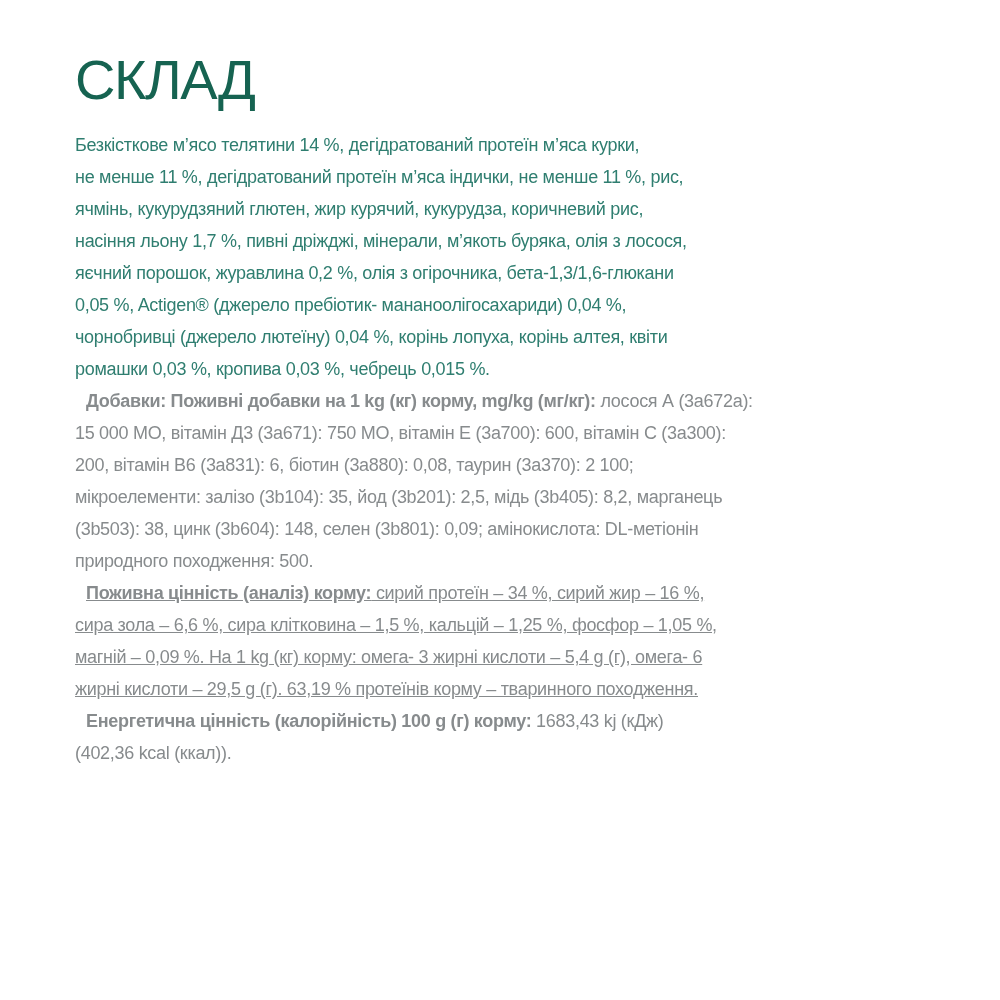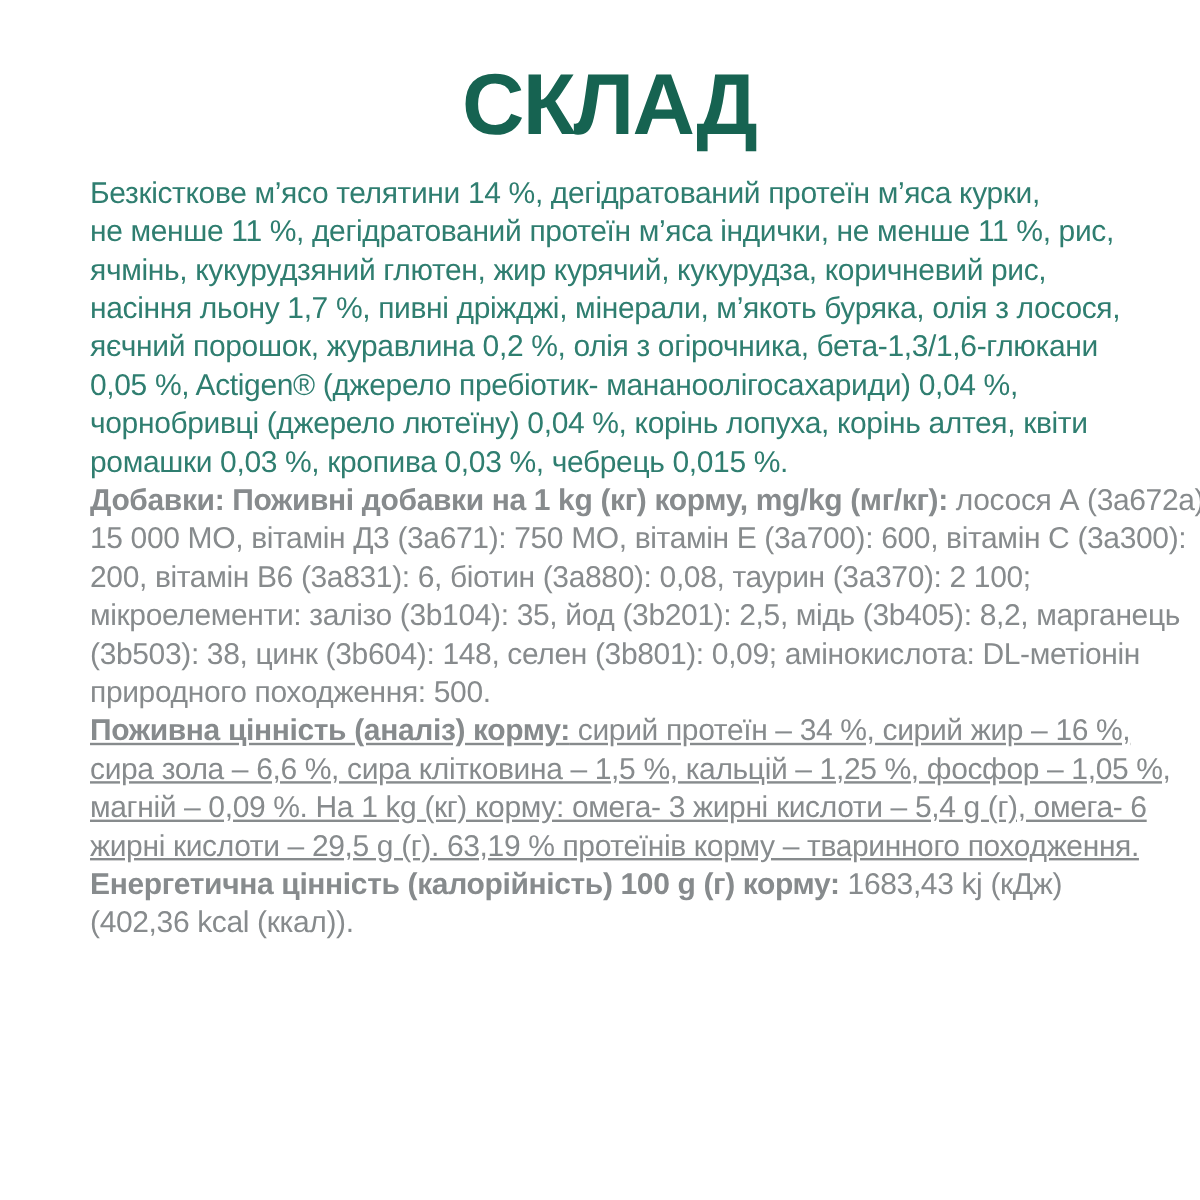--- a/index.html
+++ b/index.html
@@ -15,37 +15,37 @@
   }
   .label-sheet {
     box-sizing: border-box;
     width: 1000px;
     height: 1000px;
     padding: 52px 60px 0 75px;
     background: #ffffff;
   }
   .page-title {
     margin: 0;
-    font-size: 72px;
+    font-size: 56px;
     line-height: 1;
-    font-weight: 700;
+    font-weight: 400;
     letter-spacing: -1.5px;
-    text-align: center;
   }
   .text-block {
     margin-top: 21px;
   }
   .line {
     white-space: nowrap;
-    font-size: 25px;
+    font-size: 18px;
     line-height: 32px;
     letter-spacing: -0.3px;
   }
   .seg-bold {
     font-weight: 700;
+    margin-left: 11px;
   }
 </style>
 </head>
 <body style="background: rgb(255, 255, 255);">
 
 <div class="label-sheet">
   <h1 class="page-title" style="color: rgb(22, 99, 81);">СКЛАД</h1>
   <div class="text-block" id="text-block">
       <div style="color: rgb(47, 126, 112);">
         <div class="line"><span class="seg">Безкісткове м’ясо телятини 14 %, дегідратований протеїн м’яса курки,</span></div>

